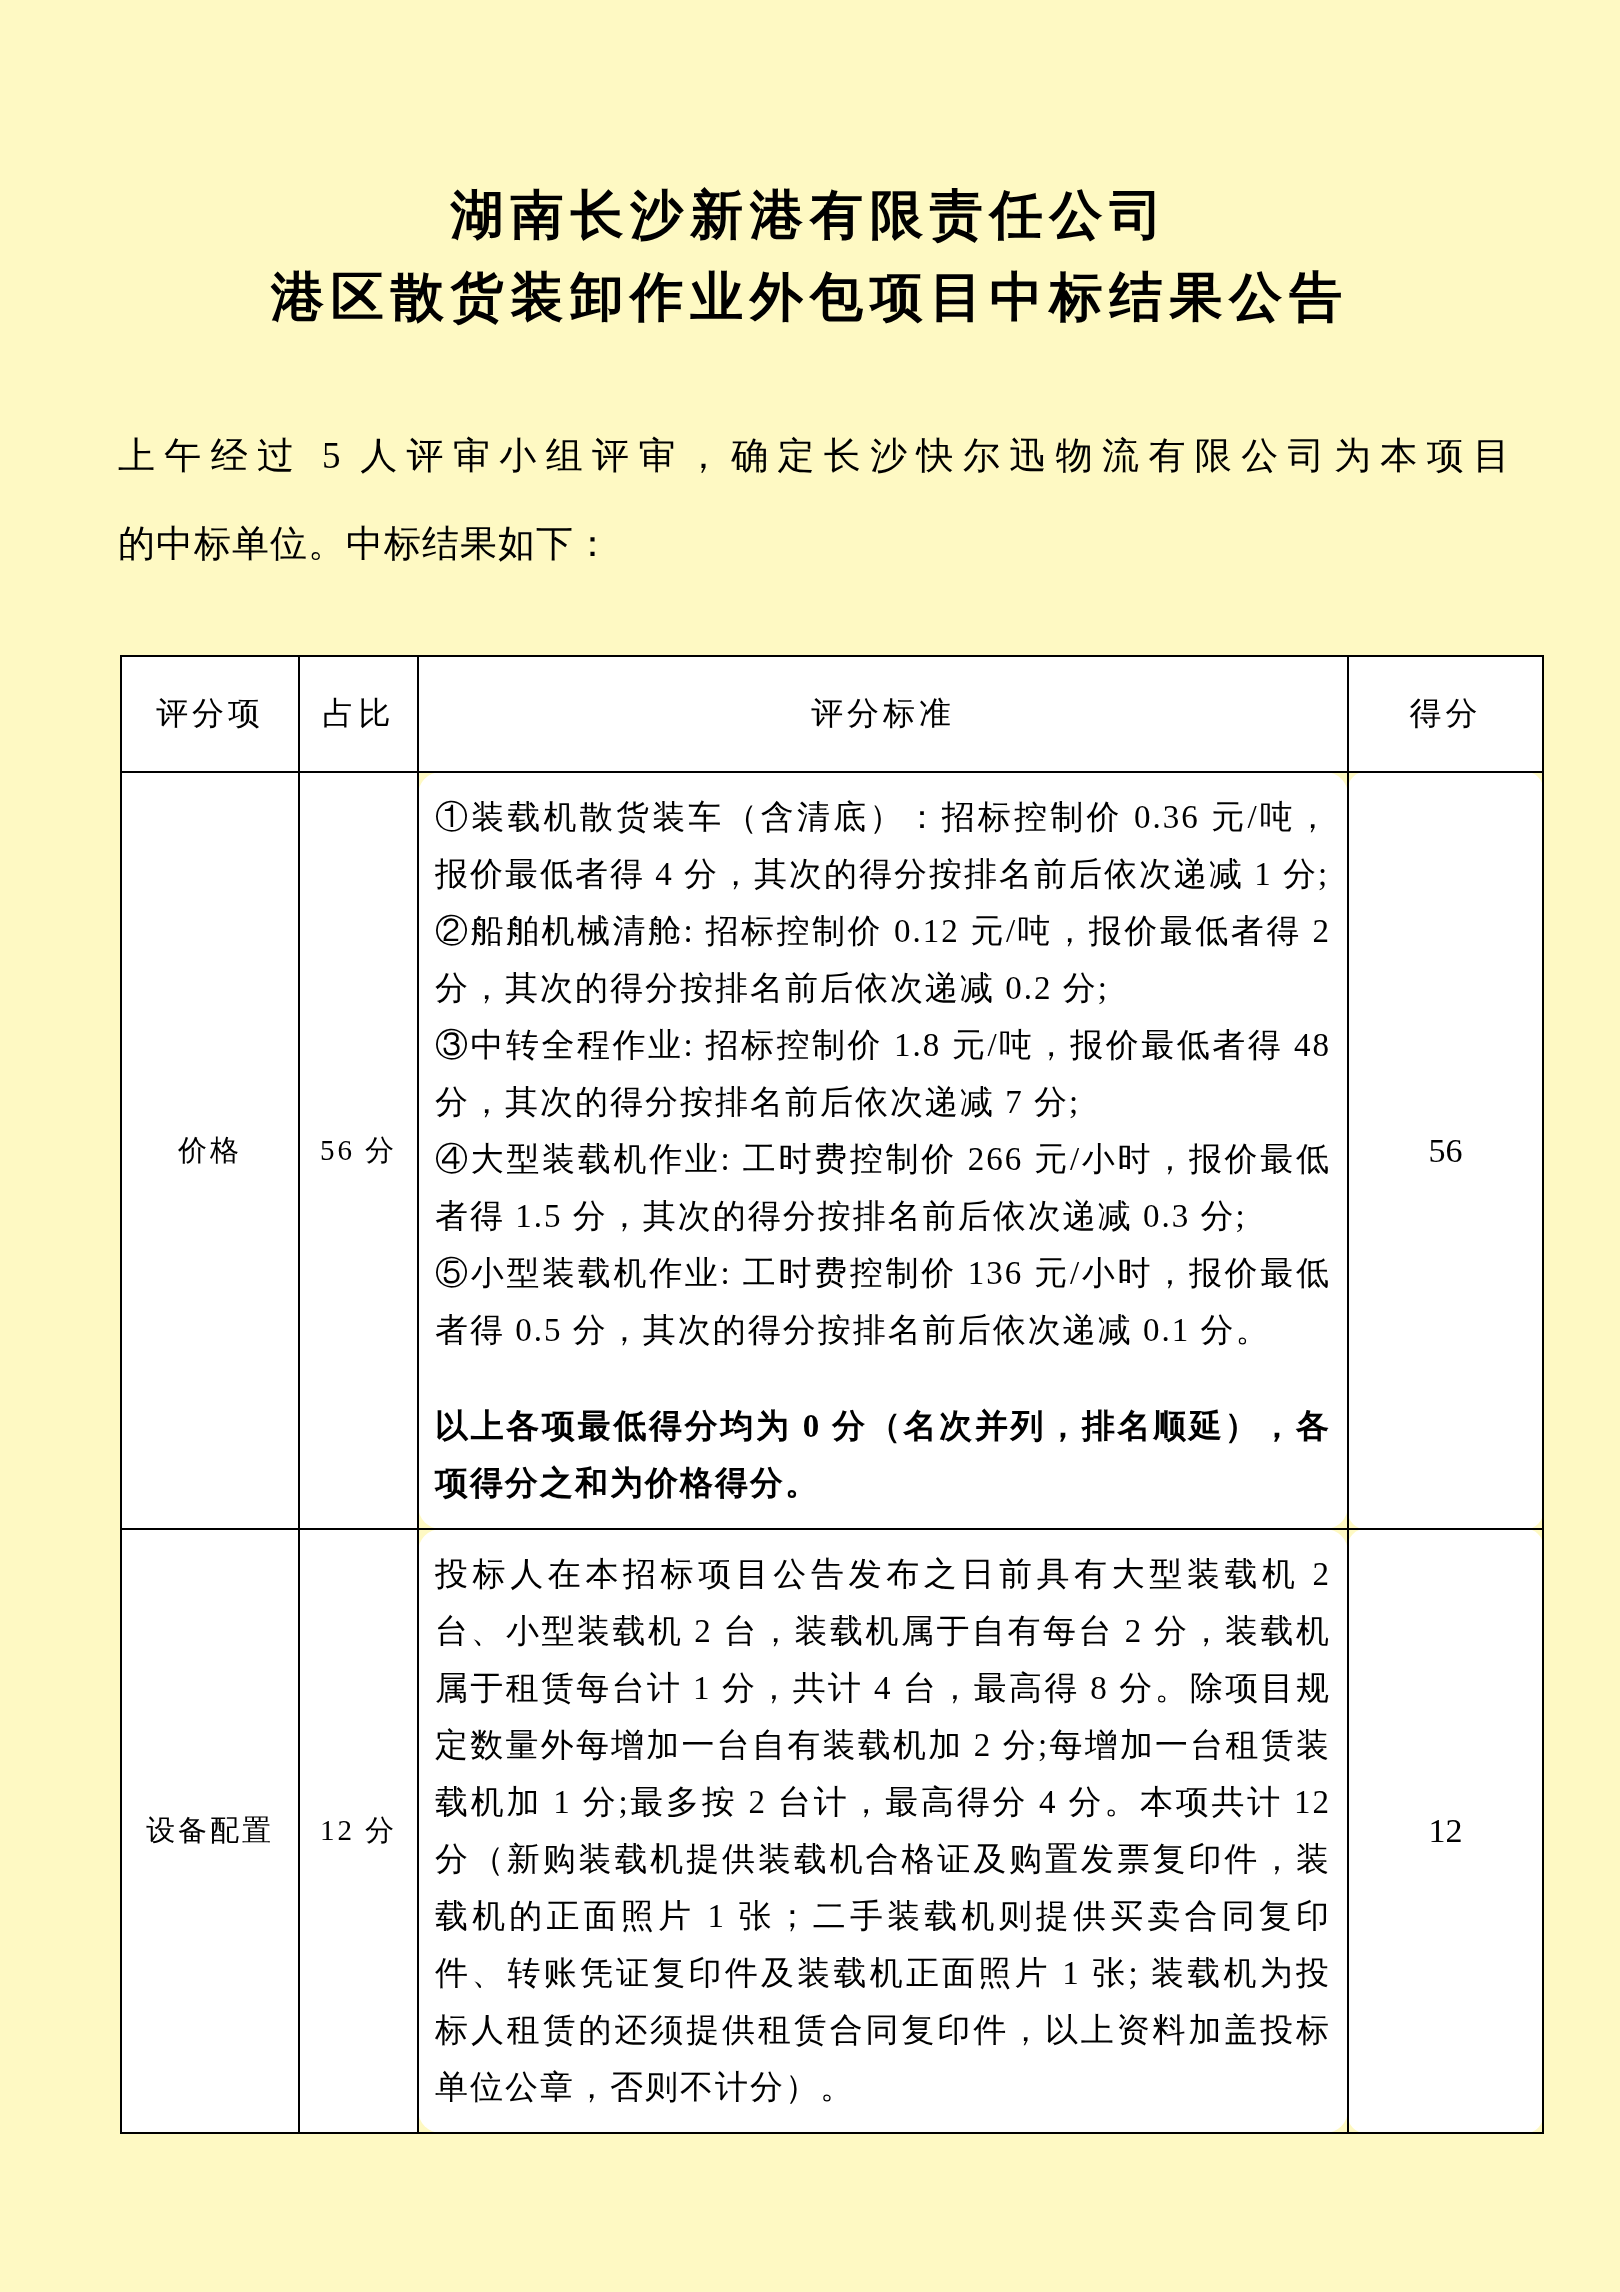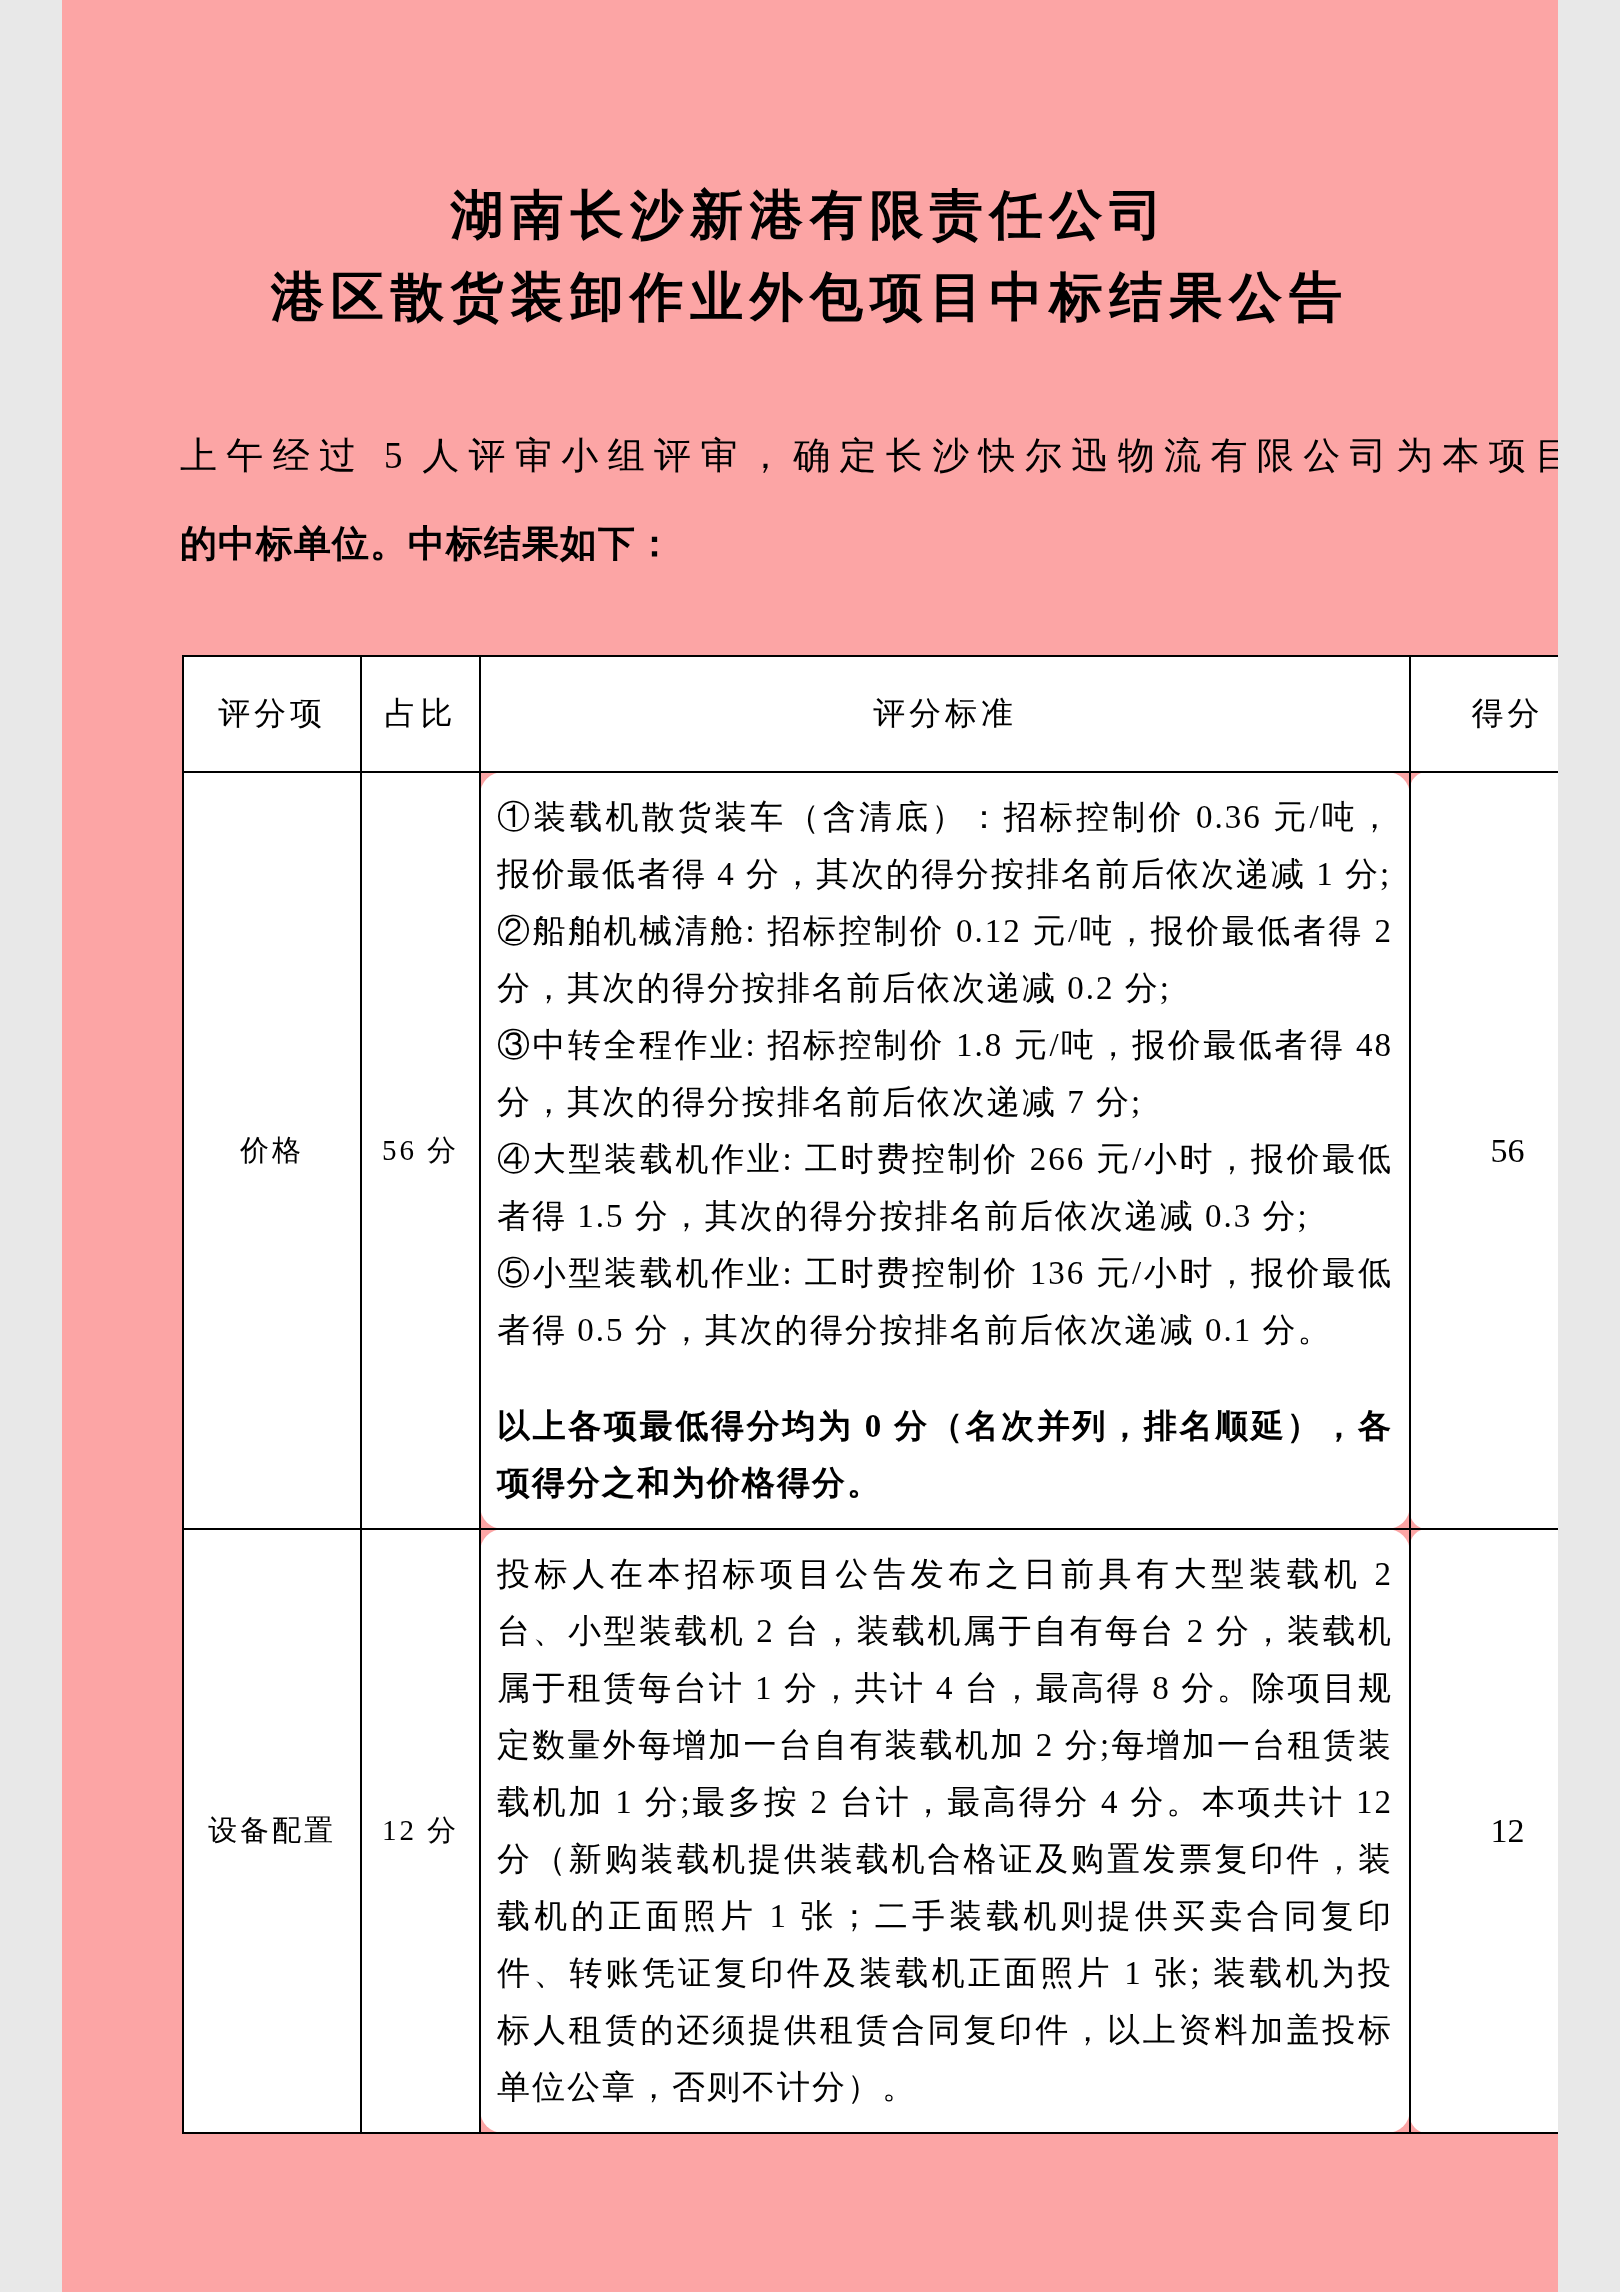--- a/index.html
+++ b/index.html
@@ -2,24 +2,24 @@
 <html><head>
 <meta charset="utf-8">
 <style>
   html, body {
     margin: 0;
     padding: 0;
     background: #e8e8e8;
   }
   .page {
     position: relative;
-    width: 1496px;
+    width: 1620px;
     height: 2293px;
     margin: 0 auto;
-    background: #fca5a5;
+    background: #fef9c3;
     color: #000000;
     font-family: "Liberation Serif", "DejaVu Serif", serif;
     overflow: hidden;
   }
   .doc-title {
     position: absolute;
     top: 174px;
     left: 0;
     right: 0;
     text-align: center;
@@ -41,21 +41,20 @@
     text-align: justify;
     text-align-last: justify;
     white-space: normal;
   }
   .intro-line.first {
     text-indent: 2em;
   }
   .intro-line.last {
     text-align: right;
     text-align-last: left;
-    font-weight: bold;
   }
   table.score-table {
     position: absolute;
     top: 655px;
     left: 120px;
     width: 1422px;
     border-collapse: collapse;
     table-layout: fixed;
   }
   .score-table col.c-item     { width: 178px; }

